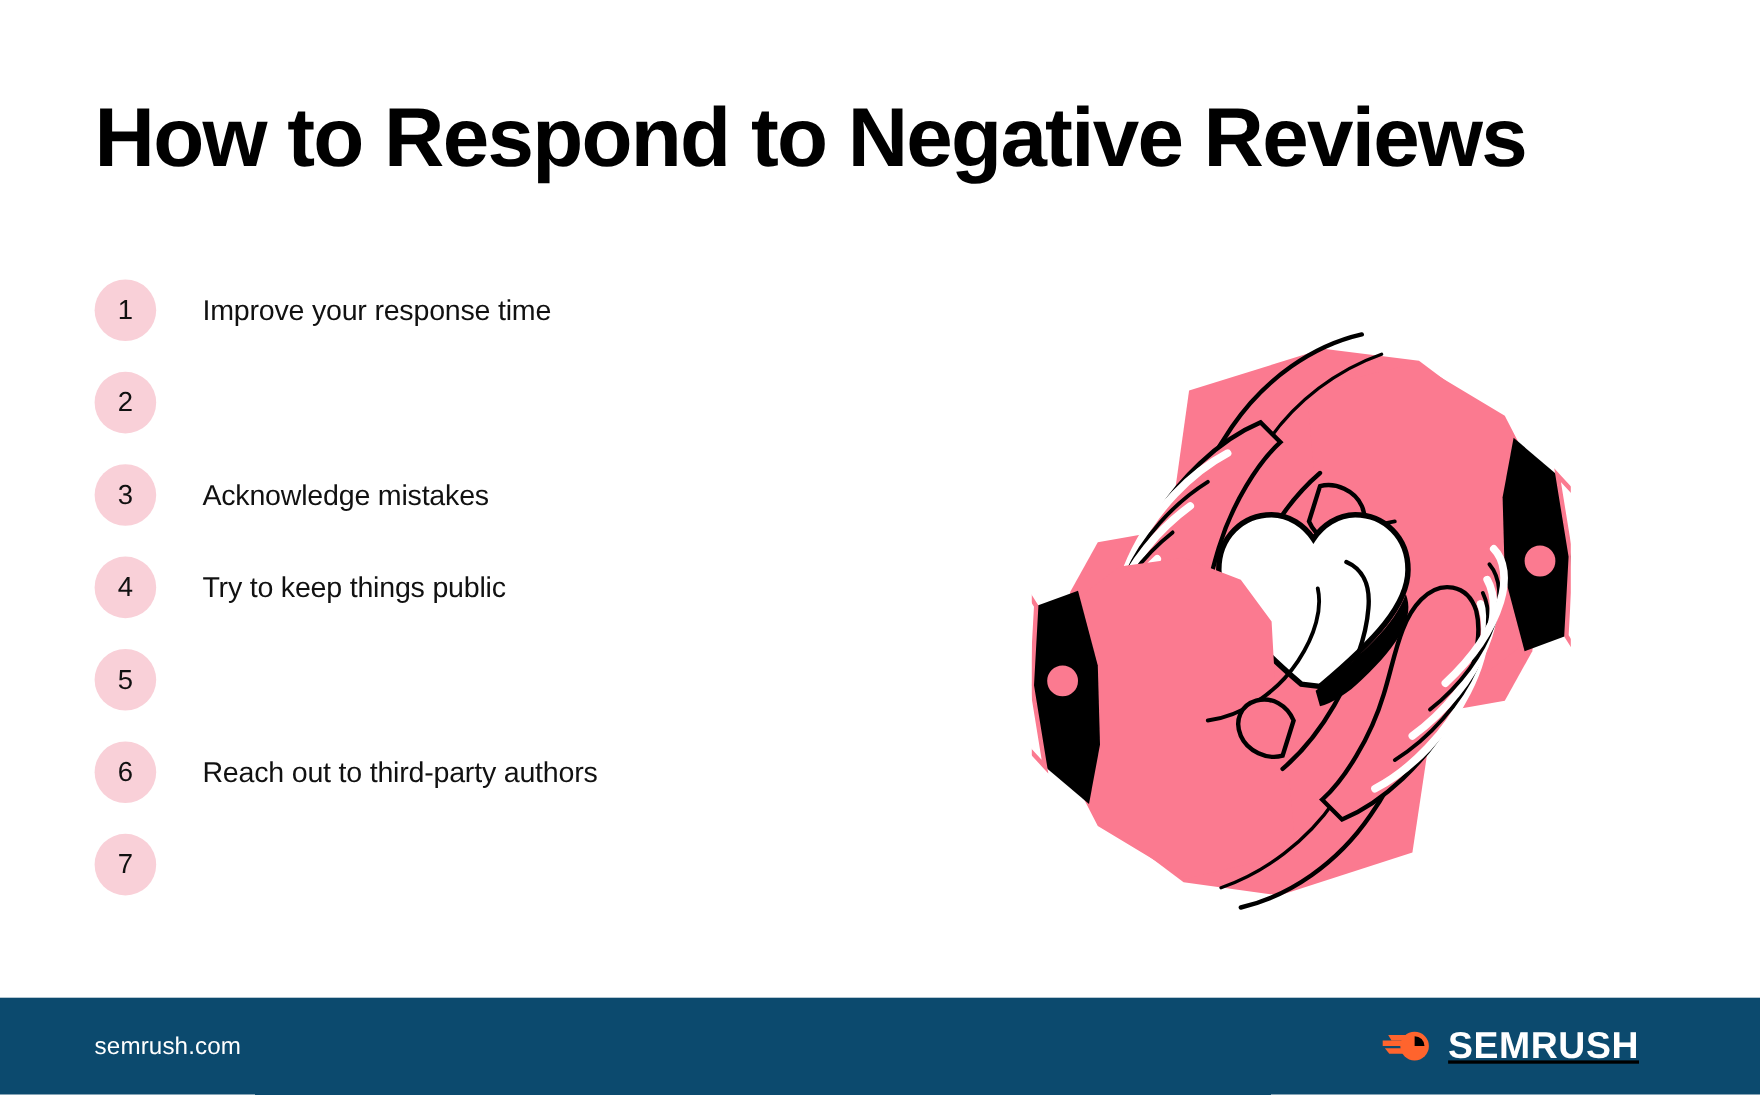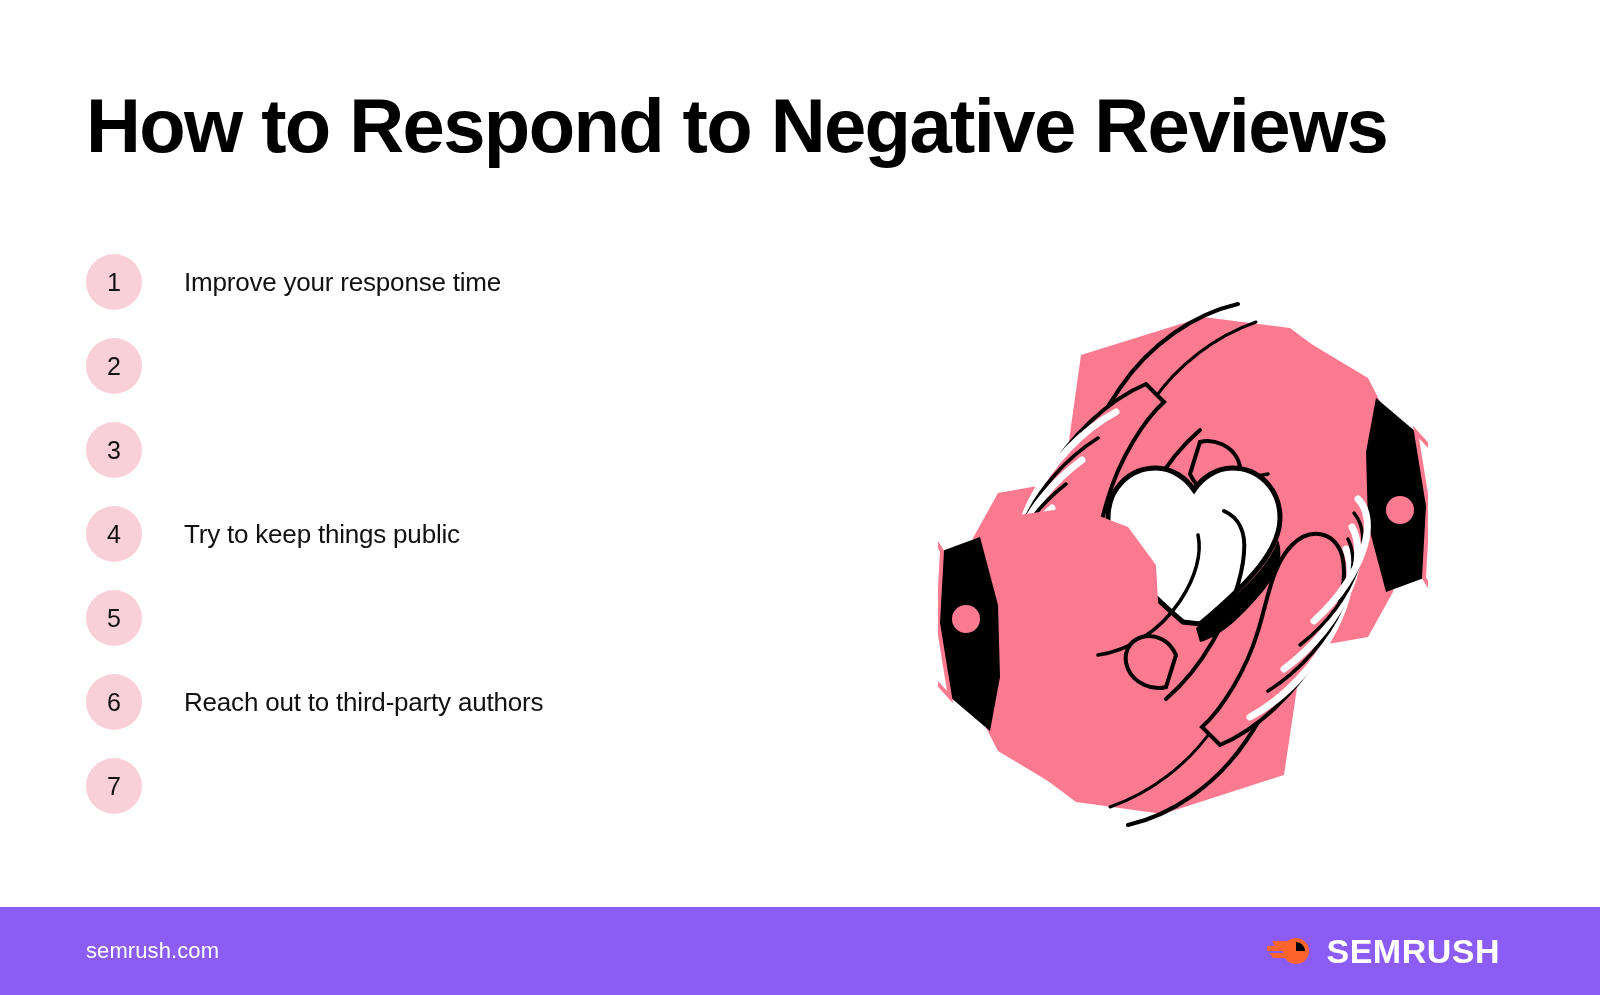--- a/index.html
+++ b/index.html
@@ -72,39 +72,40 @@
     left:938px; top:292px;
     width:490px; height:545px;
   }
   #illustration svg{ width:100%; height:100%; display:block; }
 
   
   #footer-bar{
     position:absolute;
     left:0; bottom:0;
     width:1600px; height:88px;
-    background:#8b5cf6;
+    background:#0c4a6e;
     display:flex;
     align-items:center;
     text-align:center;
   }
   #footer-url{
     position:absolute;
     left:86px;
     font-size:22px;
     color:#ffffff;
     font-weight:400;
     letter-spacing:0.1px;
   }
   #brand-logo{
     position:absolute;
-    right:100px;
+    right:110px;
     display:flex;
     align-items:center;
     gap:14px;
+    text-decoration:underline;
   }
   #brand-mark{ width:46px; height:34px; display:block; }
   #brand-wordmark{
     font-size:34px;
     font-weight:700;
     color:#ffffff;
     letter-spacing:0.5px;
     line-height:1;
   }
 </style>
@@ -127,20 +128,21 @@
     <div class="step-row">
       <div class="step-badge">
         <span>2</span>
       </div>
     </div>
 
     <div class="step-row">
       <div class="step-badge">
         <span>3</span>
       </div>
+      <div class="step-label">Acknowledge mistakes</div>
     </div>
 
     <div class="step-row">
       <div class="step-badge">
         <span>4</span>
       </div>
       <div class="step-label">Try to keep things public</div>
     </div>
 
     <div class="step-row">

